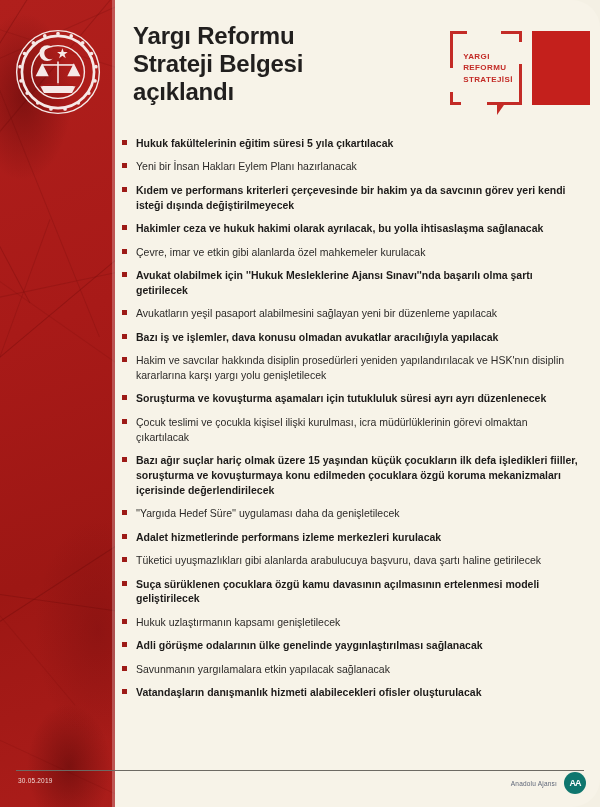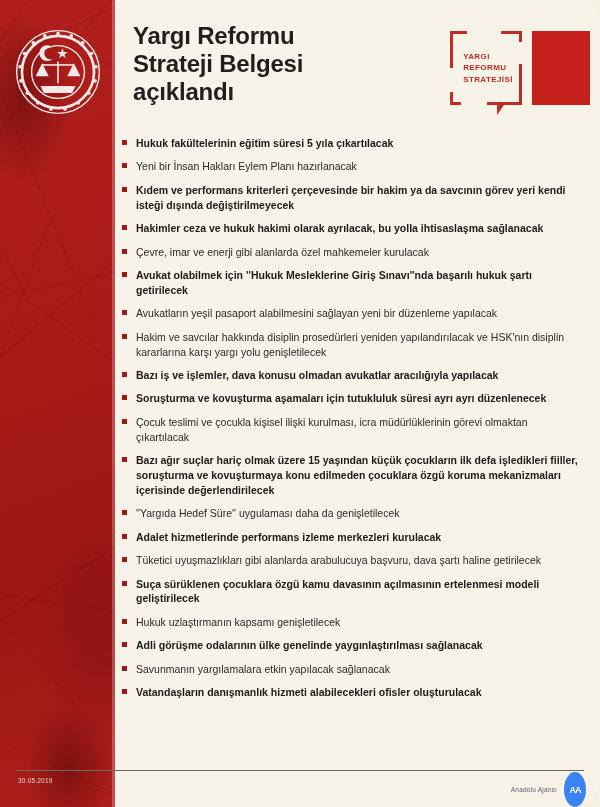--- a/index.html
+++ b/index.html
@@ -180,23 +180,23 @@
     display: flex;
     align-items: center;
     gap: 7px;
   }
   .agency-name {
     font-size: 6.5px;
     color: #5d6577;
     letter-spacing: .2px;
   }
   .aa-logo {
-    width: 22px; height: 35px;
+    width: 22px; height: 22px;
     border-radius: 50%;
-    background: #3b82f6;
+    background: #0f766e;
     color: #fff;
     font-size: 9px;
     font-weight: 700;
     display: flex;
     align-items: center;
     justify-content: center;
     letter-spacing: -1px;
   }
 </style>
 </head>
@@ -278,25 +278,25 @@
       <div class="red-square"></div>
     </div>
   </div>
 
   <div class="content">
     <ul class="items" id="itemsList">
         <li class="item bold">Hukuk fakültelerinin eğitim süresi 5 yıla çıkartılacak</li>
         <li class="item">Yeni bir İnsan Hakları Eylem Planı hazırlanacak</li>
         <li class="item bold">Kıdem ve performans kriterleri çerçevesinde bir hakim ya da savcının görev yeri kendi isteği dışında değiştirilmeyecek</li>
         <li class="item bold">Hakimler ceza ve hukuk hakimi olarak ayrılacak, bu yolla ihtisaslaşma sağlanacak</li>
-        <li class="item">Çevre, imar ve enerji gibi alanlarda özel mahkemeler kurulacak</li>
-        <li class="item bold">Avukat olabilmek için ''Hukuk Mesleklerine Giriş Sınavı''nda başarılı hukuk şartı getirilecek</li>
+        <li class="item">Çevre, imar ve etkin gibi alanlarda özel mahkemeler kurulacak</li>
+        <li class="item bold">Avukat olabilmek için ''Hukuk Mesleklerine Ajansı Sınavı''nda başarılı olma şartı getirilecek</li>
         <li class="item">Avukatların yeşil pasaport alabilmesini sağlayan yeni bir düzenleme yapılacak</li>
+        <li class="item bold">Bazı iş ve işlemler, dava konusu olmadan avukatlar aracılığıyla yapılacak</li>
         <li class="item">Hakim ve savcılar hakkında disiplin prosedürleri yeniden yapılandırılacak ve HSK'nın disiplin kararlarına karşı yargı yolu genişletilecek</li>
-        <li class="item bold">Bazı iş ve işlemler, dava konusu olmadan avukatlar aracılığıyla yapılacak</li>
         <li class="item bold">Soruşturma ve kovuşturma aşamaları için tutukluluk süresi ayrı ayrı düzenlenecek</li>
         <li class="item">Çocuk teslimi ve çocukla kişisel ilişki kurulması, icra müdürlüklerinin görevi olmaktan çıkartılacak</li>
         <li class="item bold">Bazı ağır suçlar hariç olmak üzere 15 yaşından küçük çocukların ilk defa işledikleri fiiller, soruşturma ve kovuşturmaya konu edilmeden çocuklara özgü koruma mekanizmaları içerisinde değerlendirilecek</li>
         <li class="item">''Yargıda Hedef Süre'' uygulaması daha da genişletilecek</li>
         <li class="item bold">Adalet hizmetlerinde performans izleme merkezleri kurulacak</li>
         <li class="item">Tüketici uyuşmazlıkları gibi alanlarda arabulucuya başvuru, dava şartı haline getirilecek</li>
         <li class="item bold">Suça sürüklenen çocuklara özgü kamu davasının açılmasının ertelenmesi modeli geliştirilecek</li>
         <li class="item">Hukuk uzlaştırmanın kapsamı genişletilecek</li>
         <li class="item bold">Adli görüşme odalarının ülke genelinde yaygınlaştırılması sağlanacak</li>
         <li class="item">Savunmanın yargılamalara etkin yapılacak sağlanacak</li>

